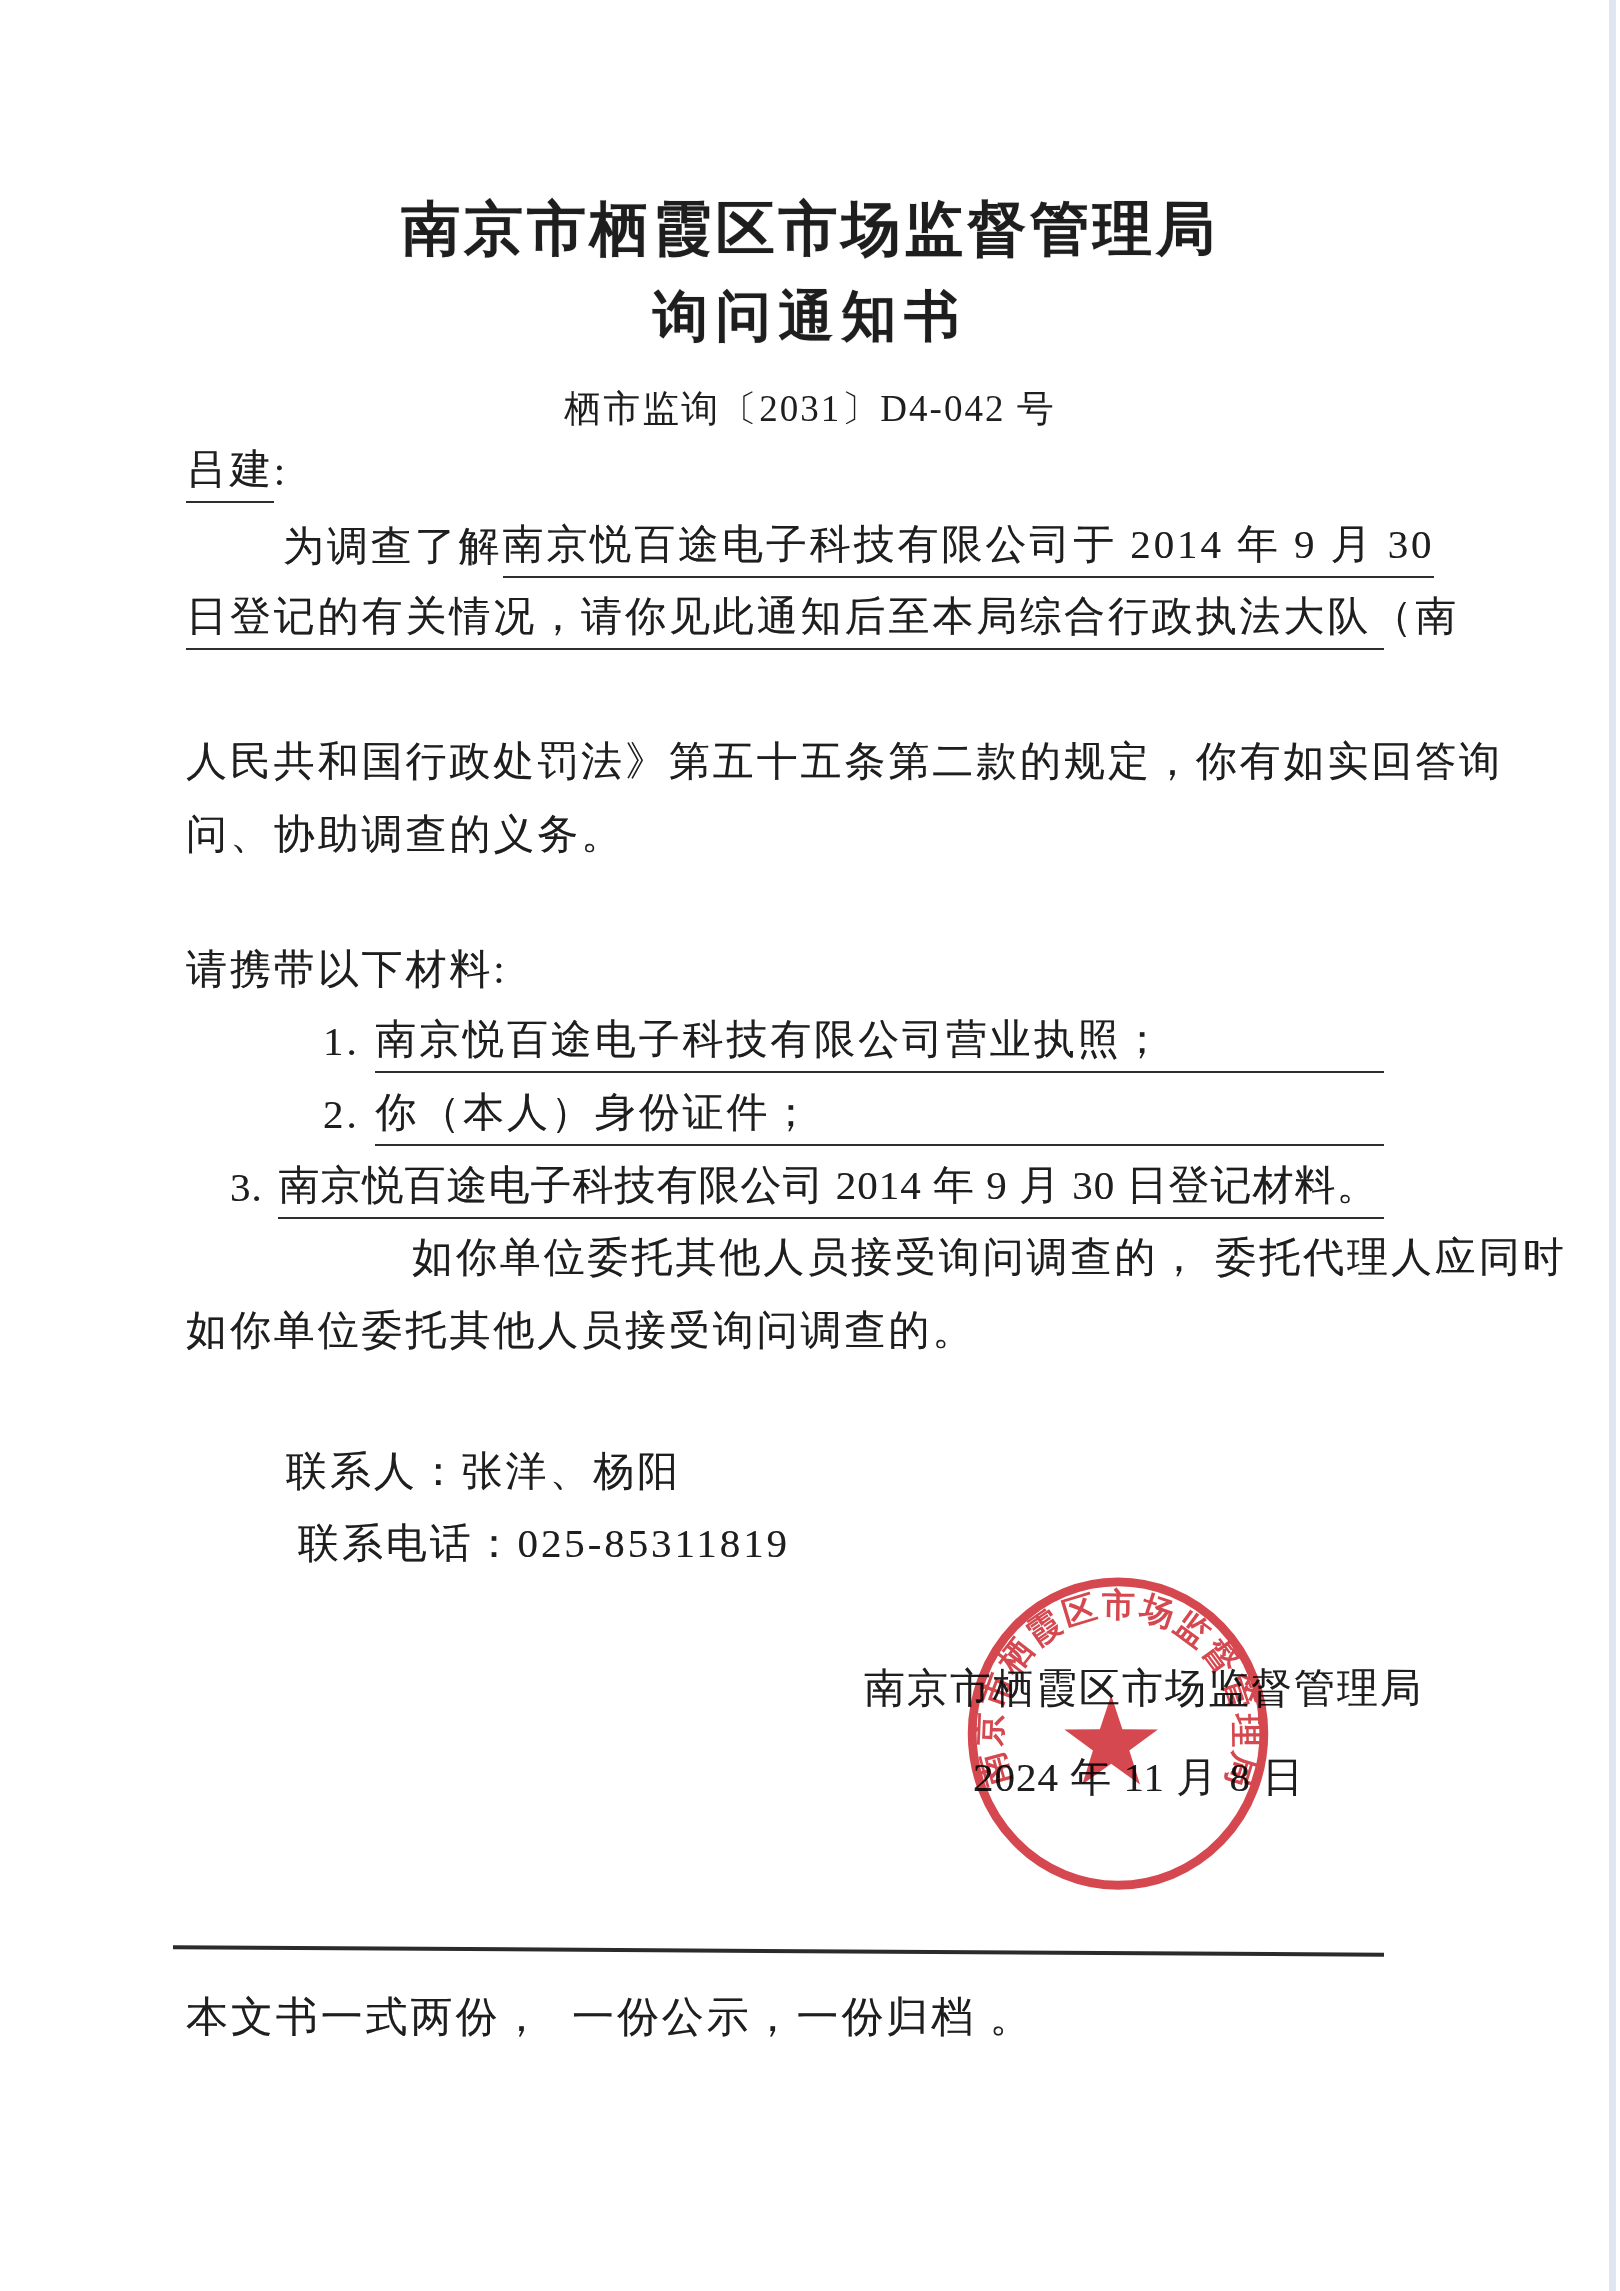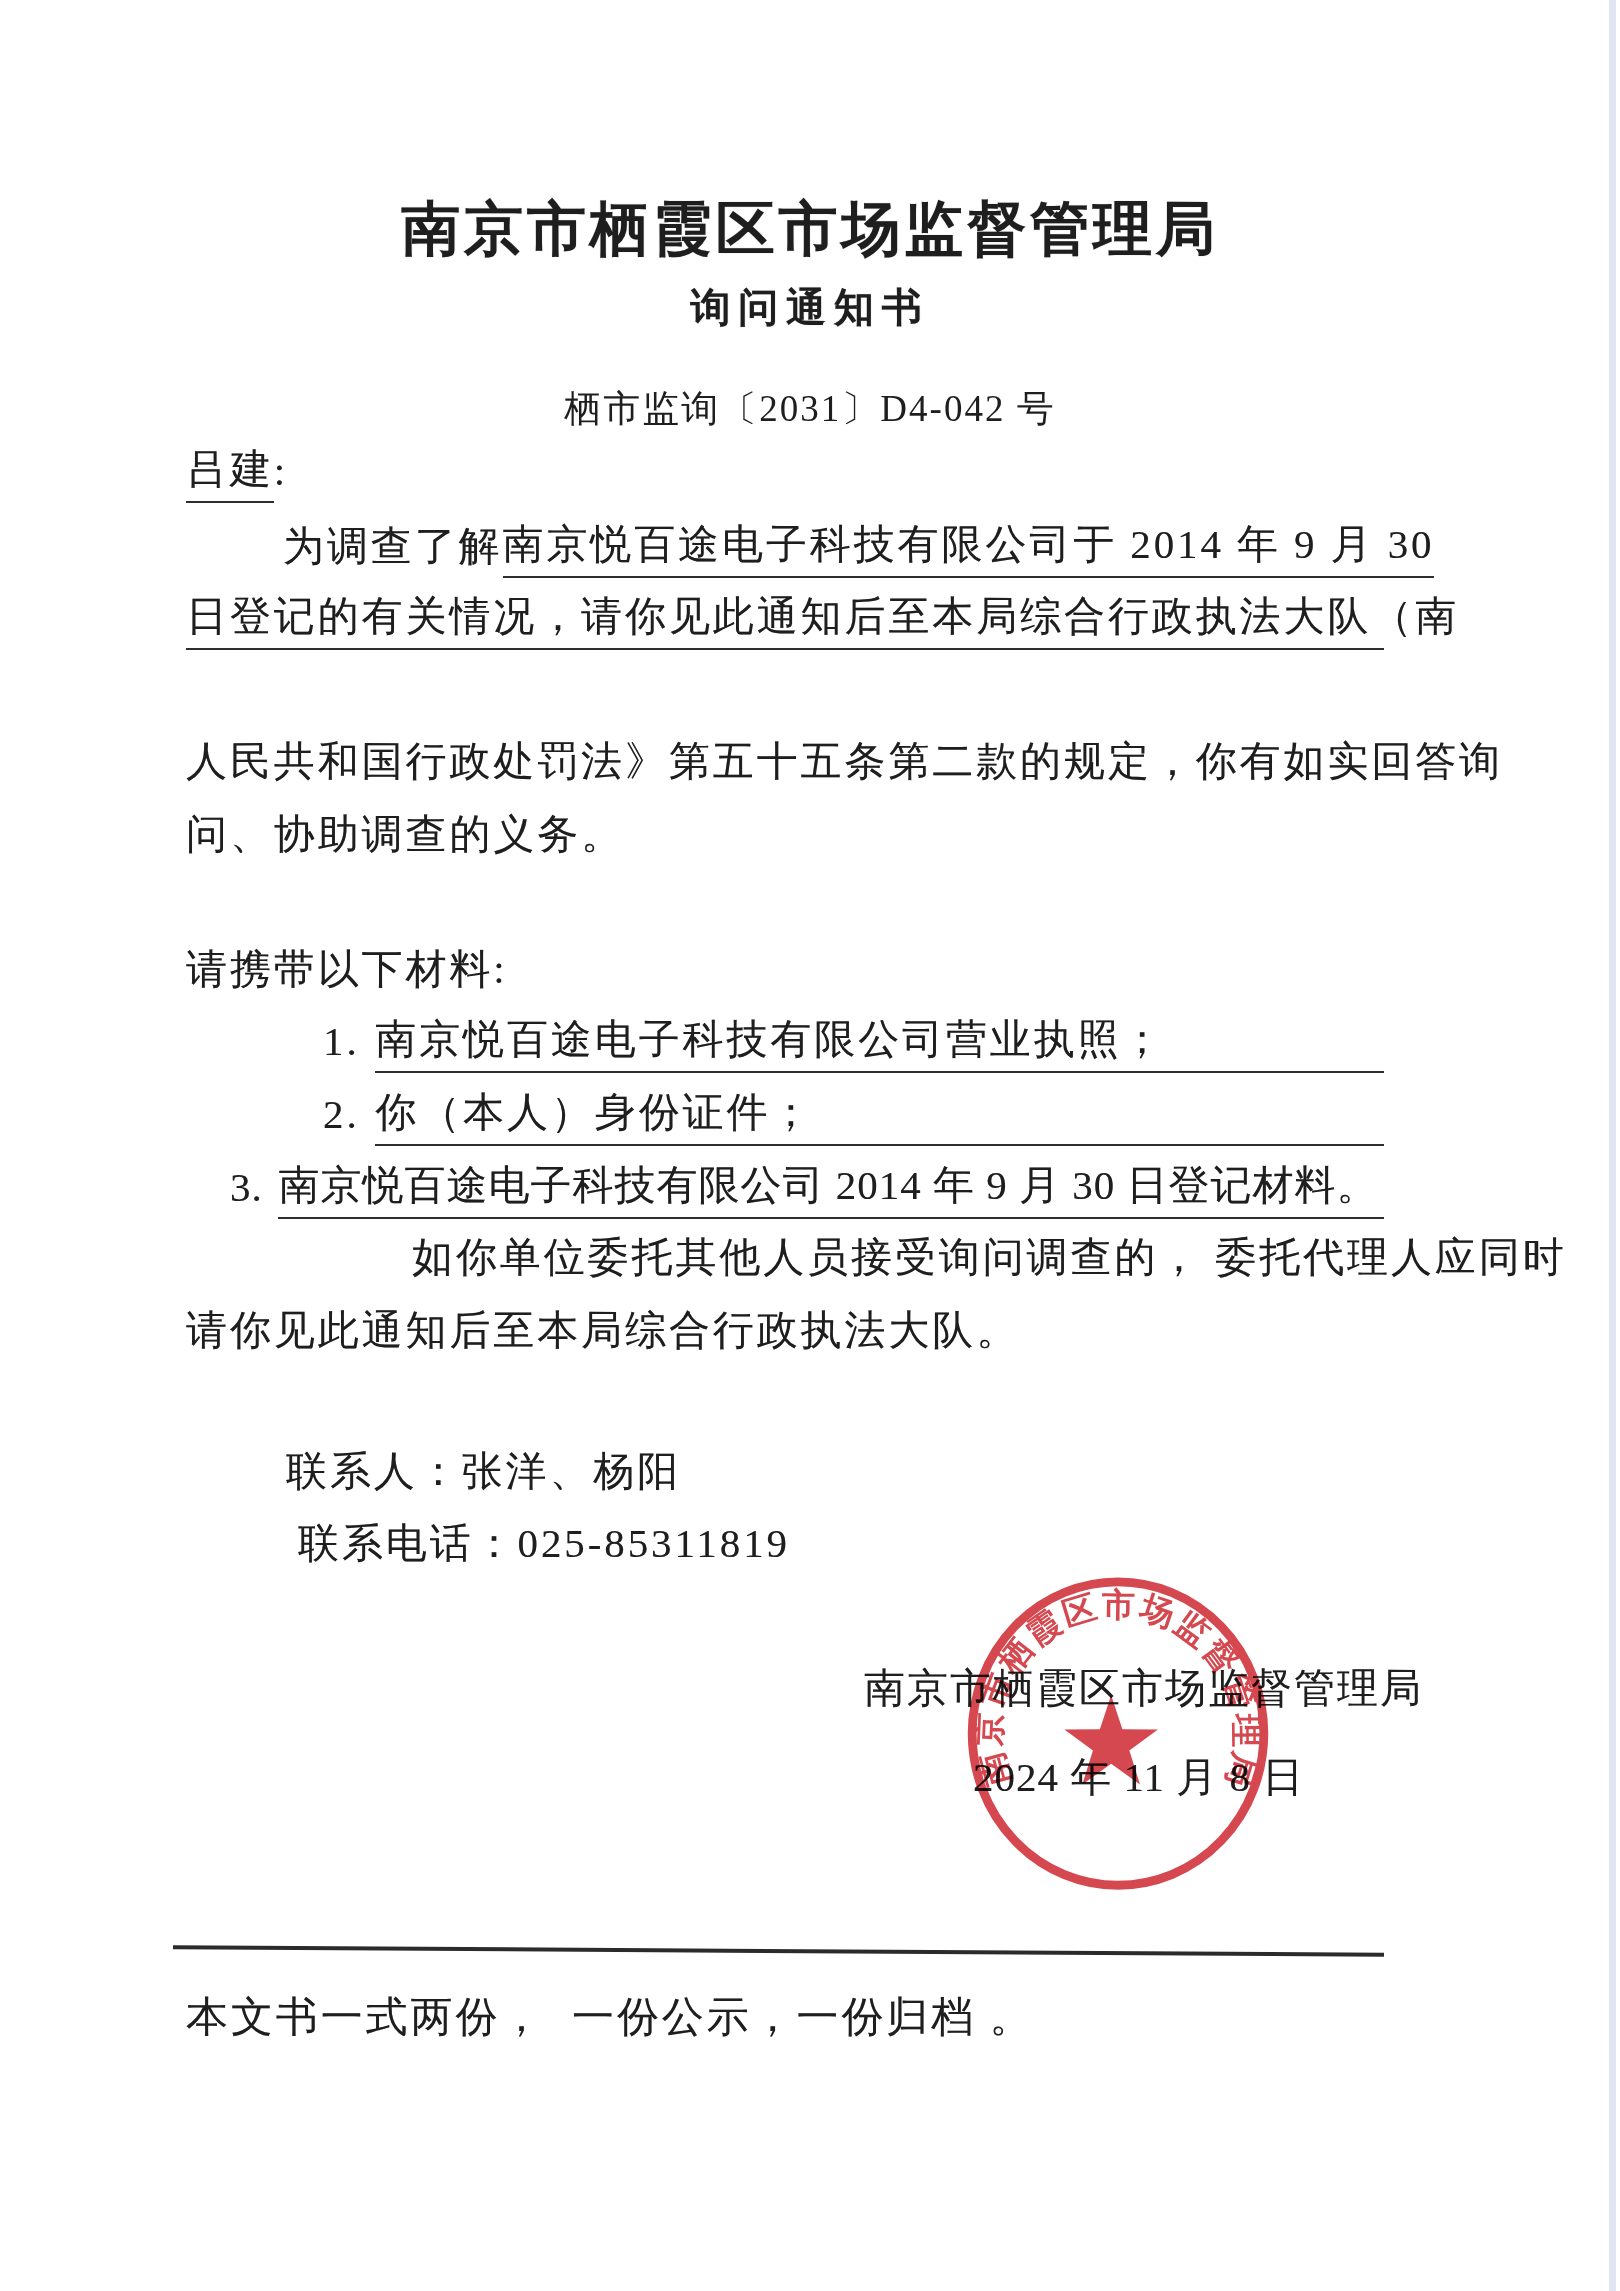--- a/index.html
+++ b/index.html
@@ -9,21 +9,21 @@
     background:#ffffff;
     margin:0 auto;
     overflow:hidden;
     font-family:"Liberation Serif","DejaVu Serif",serif;
     color:#1e1e1e;
   }
   .page *{box-sizing:border-box;}
   .abs{position:absolute;}
   .center{left:0;width:1620px;text-align:center;}
   .title1{top:190px;font-size:59px;font-weight:700;letter-spacing:3.9px;text-shadow:0 0 1px rgba(0,0,0,.4);}
-  .title2{top:280px;font-size:40px;font-weight:700;letter-spacing:7.8px;text-shadow:0 0 1px rgba(0,0,0,.4);}
+  .title2{top:280px;font-size:55px;font-weight:700;letter-spacing:7.8px;text-shadow:0 0 1px rgba(0,0,0,.4);}
   .docnum{top:384px;font-size:37px;letter-spacing:2px;}
   .line{
     position:absolute;
     font-size:41px;
     line-height:1.3;
     letter-spacing:2.9px;
     display:flex;
     align-items:flex-end;
     white-space:pre;
     text-shadow:0 0 0.6px rgba(0,0,0,.35);
@@ -63,21 +63,21 @@
     <span class="num">1.</span><span class="u">南京悦百途电子科技有限公司营业执照；</span><span class="fill"></span>
   </div>
   <div class="line" style="top:1086px;left:323px;width:1061px;">
     <span class="num">2.</span><span class="u">你（本人）身份证件；</span><span class="fill"></span>
   </div>
   <div class="line" style="top:1159px;left:230px;width:1154px;letter-spacing:1px;">
     <span class="num">3.</span><span class="u">南京悦百途电子科技有限公司 2014 年 9 月 30 日登记材料。</span><span class="fill"></span>
   </div>
 
   <div class="line" style="top:1231px;left:412px;width:972px;">如你单位委托其他人员接受询问调查的， 委托代理人应同时</div>
-  <div class="line" style="top:1304px;left:186px;">请你见此通知后至本局综合行政执法大队。</div>
+  <div class="line" style="top:1304px;left:186px;">如你单位委托其他人员接受询问调查的。</div>
 
   <div class="line" style="top:1445px;left:286px;">联系人：张洋、杨阳</div>
   <div class="line" style="top:1517px;left:286px;margin-left:12px;">联系电话：025-85311819</div>
 
   <div class="line" style="top:1662px;left:864px;letter-spacing:2px;">南京市栖霞区市场监督管理局</div>
   <div class="line" style="top:1751px;left:973px;letter-spacing:1px;">2024 年 11 月 8 日</div>
 
   <svg class="seal" style="left:961px;top:1574px;" width="314" height="323" viewBox="0 0 320 330">
     <ellipse cx="160" cy="163" rx="149" ry="155" fill="none" stroke="#cf2e36" stroke-width="9"></ellipse>
     <path id="sealArc" d="M 51.2,213.7 A 120,120 0 1 1 268.8,213.7" fill="none"></path>

